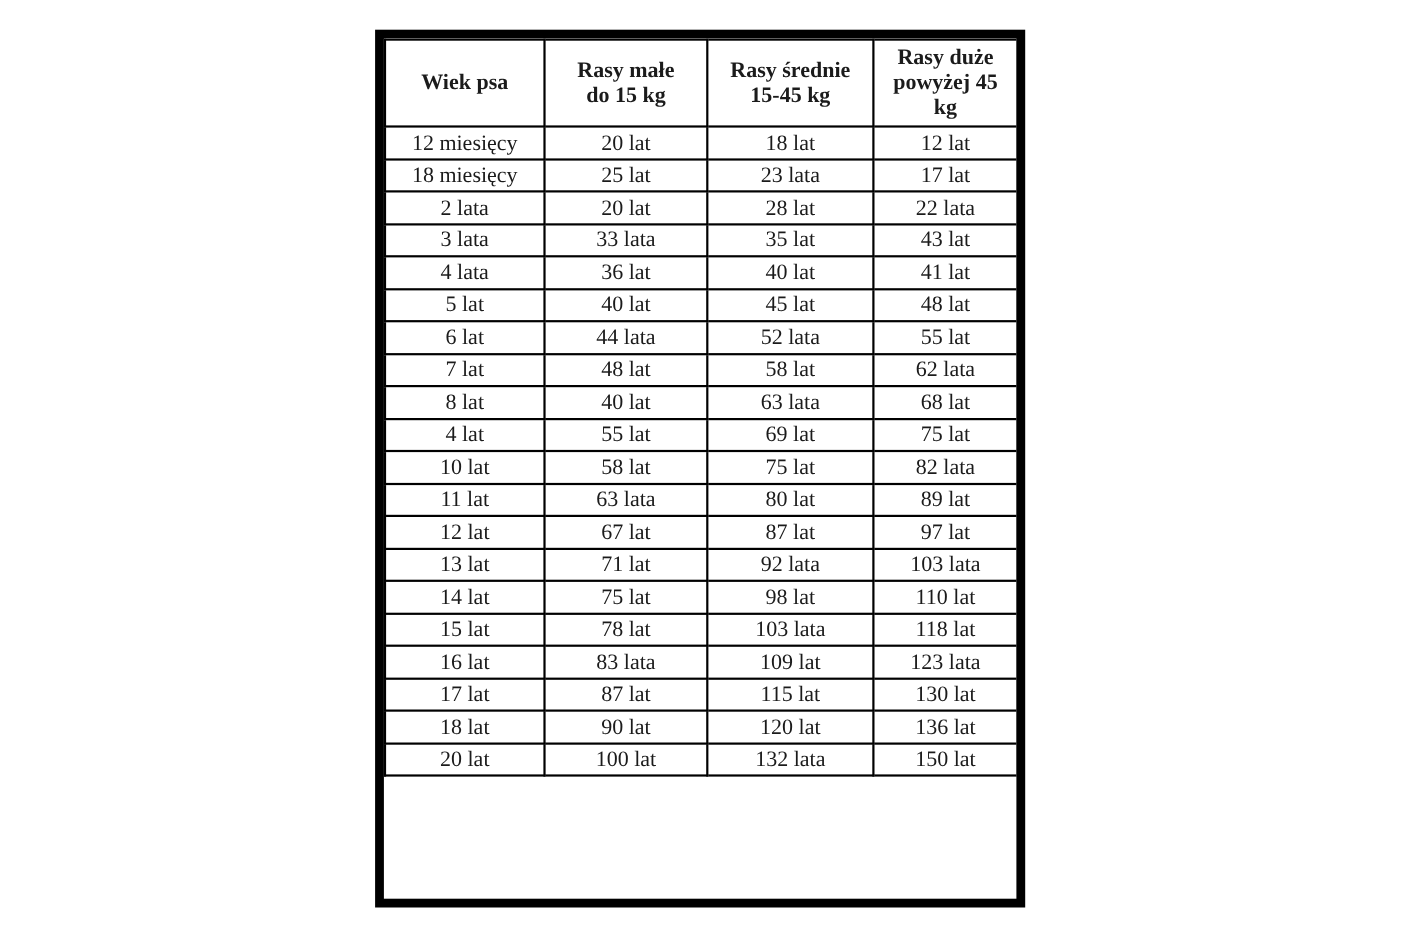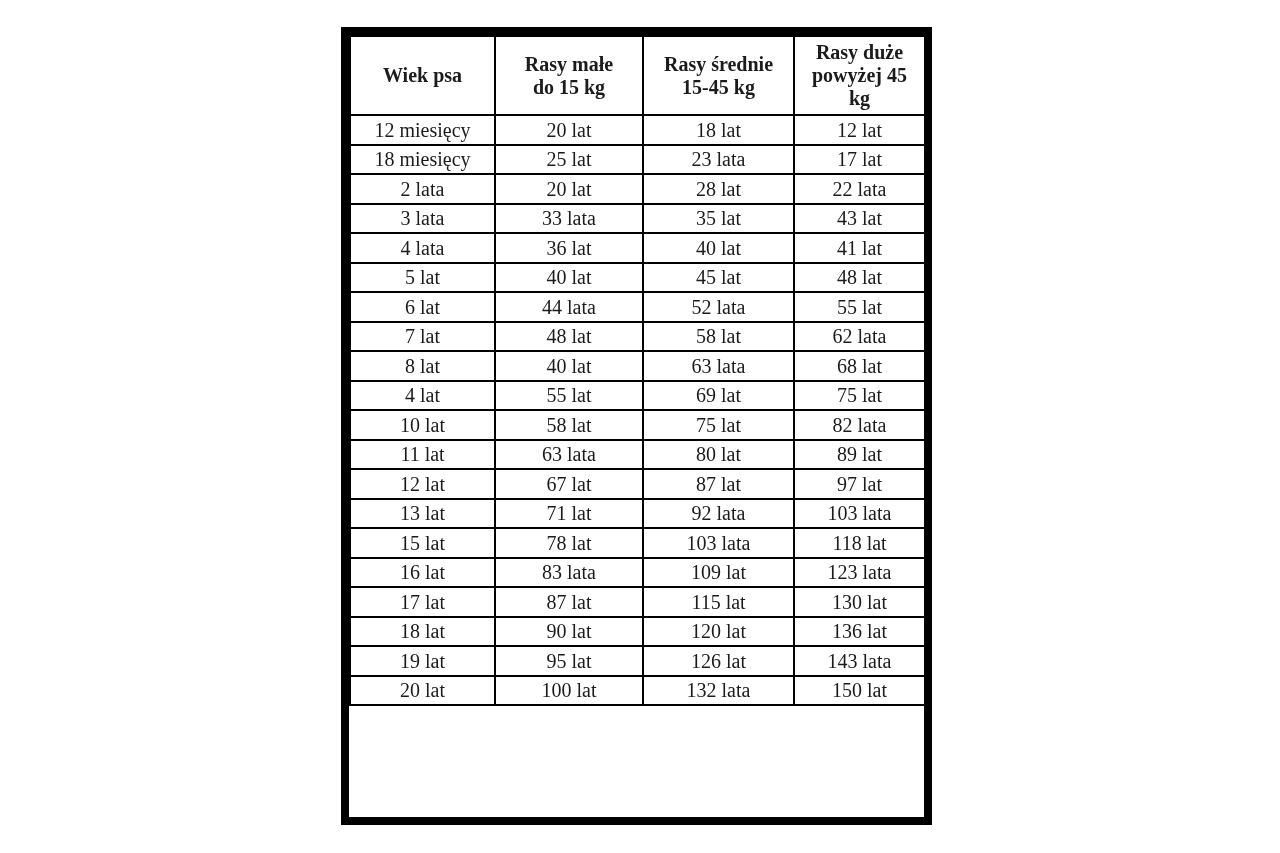--- a/index.html
+++ b/index.html
@@ -152,20 +152,26 @@
             <td>87 lat</td>
             <td>97 lat</td>
           </tr>
           <tr>
             <td>13 lat</td>
             <td>71 lat</td>
             <td>92 lata</td>
             <td>103 lata</td>
           </tr>
           <tr>
+            <td>14 lat</td>
+            <td>75 lat</td>
+            <td>98 lat</td>
+            <td>110 lat</td>
+          </tr>
+          <tr>
             <td>15 lat</td>
             <td>78 lat</td>
             <td>103 lata</td>
             <td>118 lat</td>
           </tr>
           <tr>
             <td>16 lat</td>
             <td>83 lata</td>
             <td>109 lat</td>
             <td>123 lata</td>
@@ -174,26 +180,20 @@
             <td>17 lat</td>
             <td>87 lat</td>
             <td>115 lat</td>
             <td>130 lat</td>
           </tr>
           <tr>
             <td>18 lat</td>
             <td>90 lat</td>
             <td>120 lat</td>
             <td>136 lat</td>
-          </tr>
-          <tr>
-            <td>19 lat</td>
-            <td>95 lat</td>
-            <td>126 lat</td>
-            <td>143 lata</td>
           </tr>
           <tr>
             <td>20 lat</td>
             <td>100 lat</td>
             <td>132 lata</td>
             <td>150 lat</td>
           </tr>
         </tbody>
     </table>
   </div>

